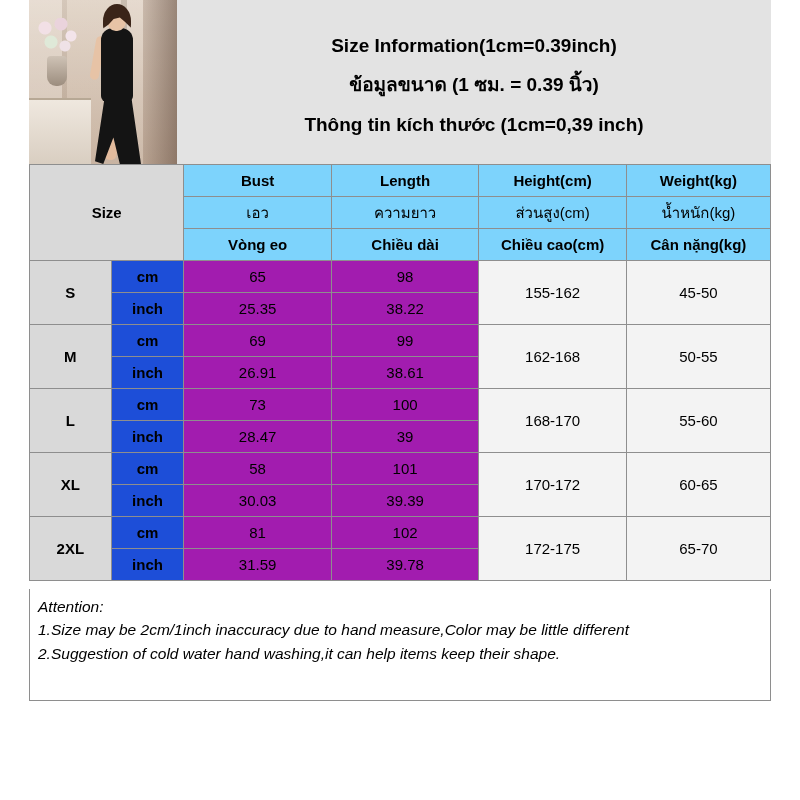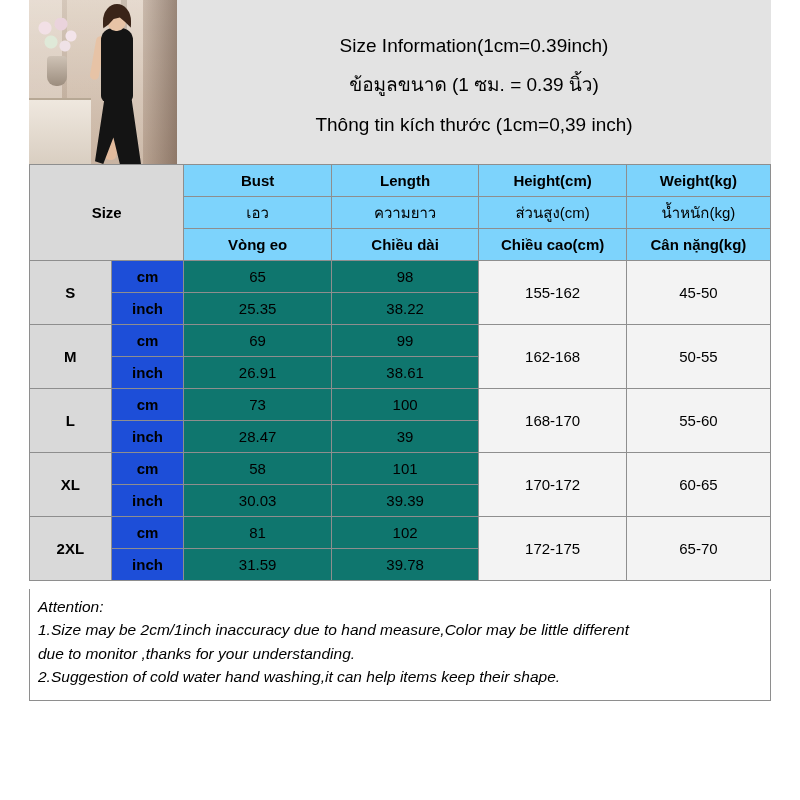--- a/index.html
+++ b/index.html
@@ -102,21 +102,21 @@
     flex: 1 1 auto;
     background: #e3e3e3;
     display: flex;
     flex-direction: column;
     align-items: center;
     justify-content: center;
     padding: 4px 10px 8px 10px;
     box-sizing: border-box;
   }
   .title-line {
-    font-weight: normal;
+    font-weight: bold;
     font-size: 19px;
     line-height: 1.55;
     text-align: center;
     color: #000;
     white-space: nowrap;
     margin-top: 10px;
   }
 
   
   table.size-table {
@@ -155,21 +155,21 @@
   td.size-label {
     background: #d9d9d9;
     font-weight: bold;
     font-size: 17px;
   }
   td.unit-cell {
     background: #1d4ed8;
     font-weight: bold;
     font-size: 14px;
   }
-  td.val { background: #0f766e; font-size: 16px; }
+  td.val { background: #a21caf; font-size: 16px; }
   td.span-val { background: #f3f3f3; font-size: 16px; }
 
   
   .attention {
     width: 742px;
     margin: 8px auto;
     border: 1px solid #8e8e8e;
     border-top: none;
     box-sizing: border-box;
     padding: 6px 8px 10px 8px;
@@ -310,17 +310,16 @@
         <td class="unit-cell">inch</td>
         <td class="val">31.59</td>
         <td class="val">39.78</td>
       </tr>
     </tbody>
   </table>
 
   <div class="attention">
     <p>Attention:</p>
     <p>1.Size may be 2cm/1inch inaccuracy due to hand measure,Color may be little different</p>
-    <p>due to monitor ,thanks for your understanding.</p>
     <p>2.Suggestion of cold water hand washing,it can help items keep their shape.</p>
   </div>
 
 </div>
 
 </body></html>

